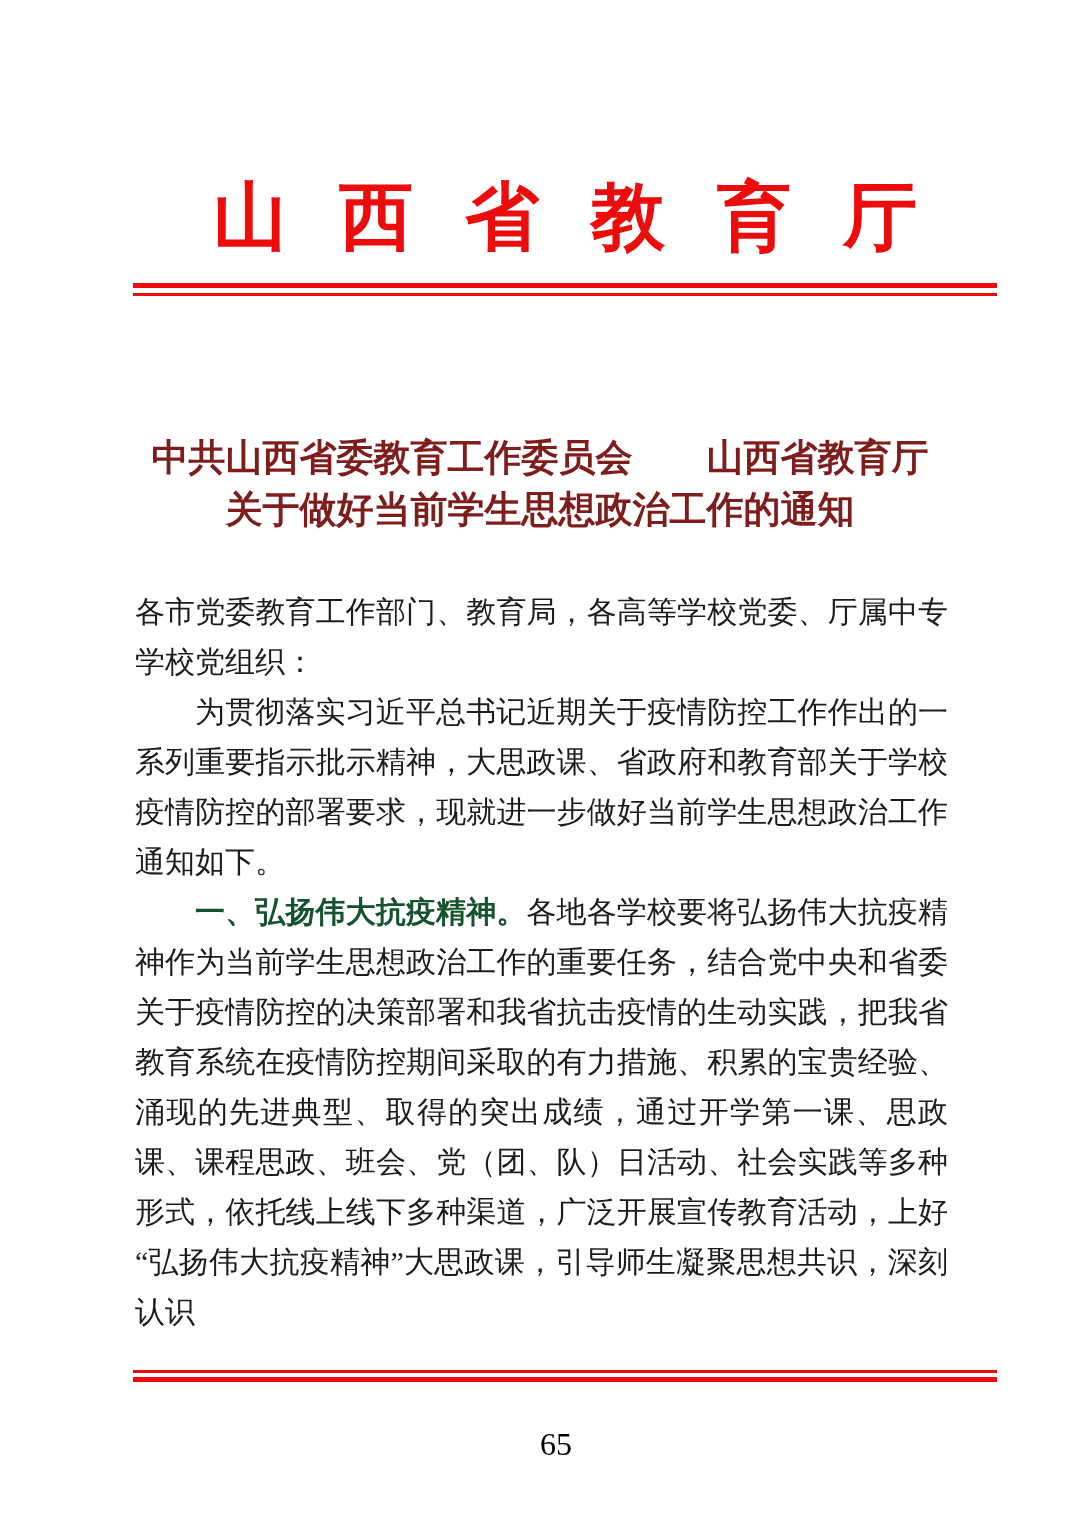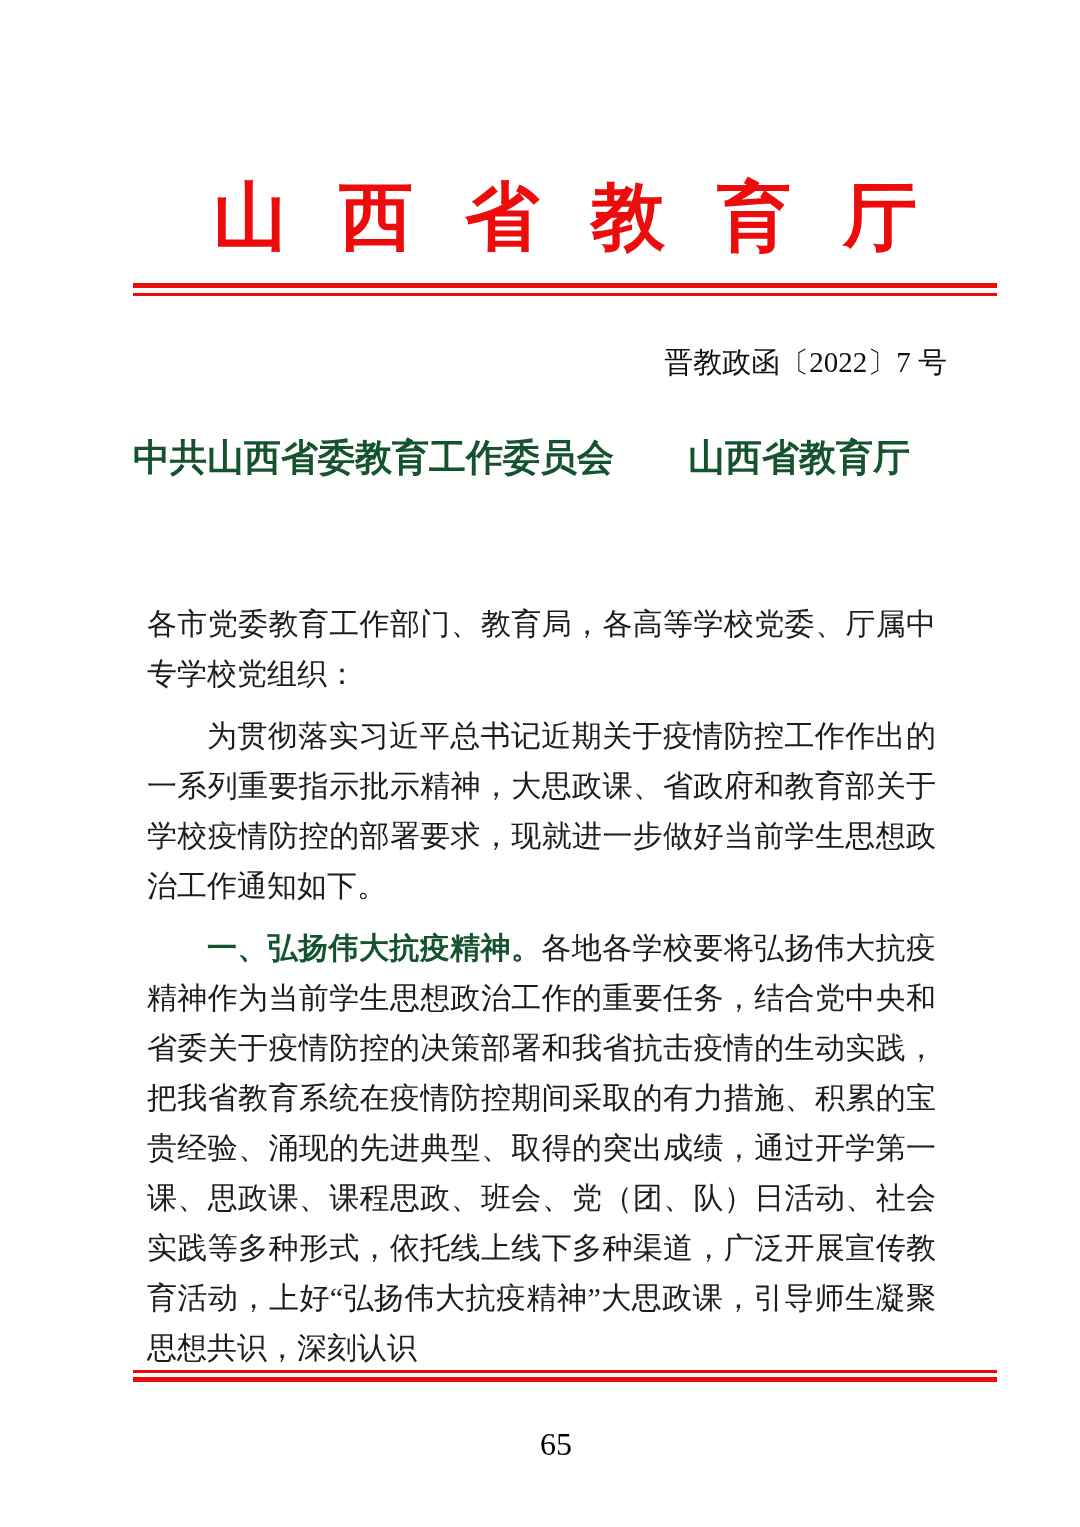--- a/index.html
+++ b/index.html
@@ -52,40 +52,40 @@
     line-height: 40px;
     color: #111111;
     white-space: nowrap;
   }
   
   .doc-title {
     position: absolute;
     top: 432px;
     left: 133px;
     width: 814px;
-    text-align: left;
+    text-align: center;
     font-family: "Liberation Sans", "DejaVu Sans", sans-serif;
     font-weight: bold;
     font-size: 37px;
     line-height: 52px;
-    color: #14532d;
+    color: #7f1d1d;
   }
   .doc-title .t-line { display: block; white-space: nowrap; }
   
   .body-text {
     position: absolute;
     top: 587px;
     left: 135px;
     width: 813px;
     font-size: 30px;
     line-height: 50px;
     text-align: justify;
     color: #1c1c1c;
   }
-  .body-text p { margin: 12px; }
+  .body-text p { margin: 0; }
   .para.indent { text-indent: 2em; }
   .para-lead {
     font-family: "Liberation Sans", "DejaVu Sans", sans-serif;
     font-weight: bold;
     color: #14532d;
   }
   
   .page-number {
     position: absolute;
     top: 1424px;
@@ -101,24 +101,24 @@
 </head>
 <body>
 
 <div class="page">
 
   <div class="letterhead-title">山西省教育厅</div>
 
   <div class="rule rule-top-thick"></div>
   <div class="rule rule-top-thin"></div>
 
-  <div class="doc-number">晋教政函〔2022〕7 号</div>
 
   <h1 class="doc-title">
     <span class="t-line">中共山西省委教育工作委员会　　山西省教育厅</span>
+    <span class="t-line">关于做好当前学生思想政治工作的通知</span>
   </h1>
 
   <div class="body-text">
     <p class="para salutation">各市党委教育工作部门、教育局，各高等学校党委、厅属中专学校党组织：</p>
     <p class="para indent">
       <span>为贯彻落实习近平总书记近期关于疫情防控工作作出的一系列重要指示批示精神，大思政课、省政府和教育部关于学校疫情防控的部署要求，现就进一步做好当前学生思想政治工作通知如下。</span>
     </p>
     <p class="para indent">
       <strong class="para-lead">一、弘扬伟大抗疫精神。</strong><span>各地各学校要将弘扬伟大抗疫精神作为当前学生思想政治工作的重要任务，结合党中央和省委关于疫情防控的决策部署和我省抗击疫情的生动实践，把我省教育系统在疫情防控期间采取的有力措施、积累的宝贵经验、涌现的先进典型、取得的突出成绩，通过开学第一课、思政课、课程思政、班会、党（团、队）日活动、社会实践等多种形式，依托线上线下多种渠道，广泛开展宣传教育活动，上好“弘扬伟大抗疫精神”大思政课，引导师生凝聚思想共识，深刻认识</span>
     </p>

